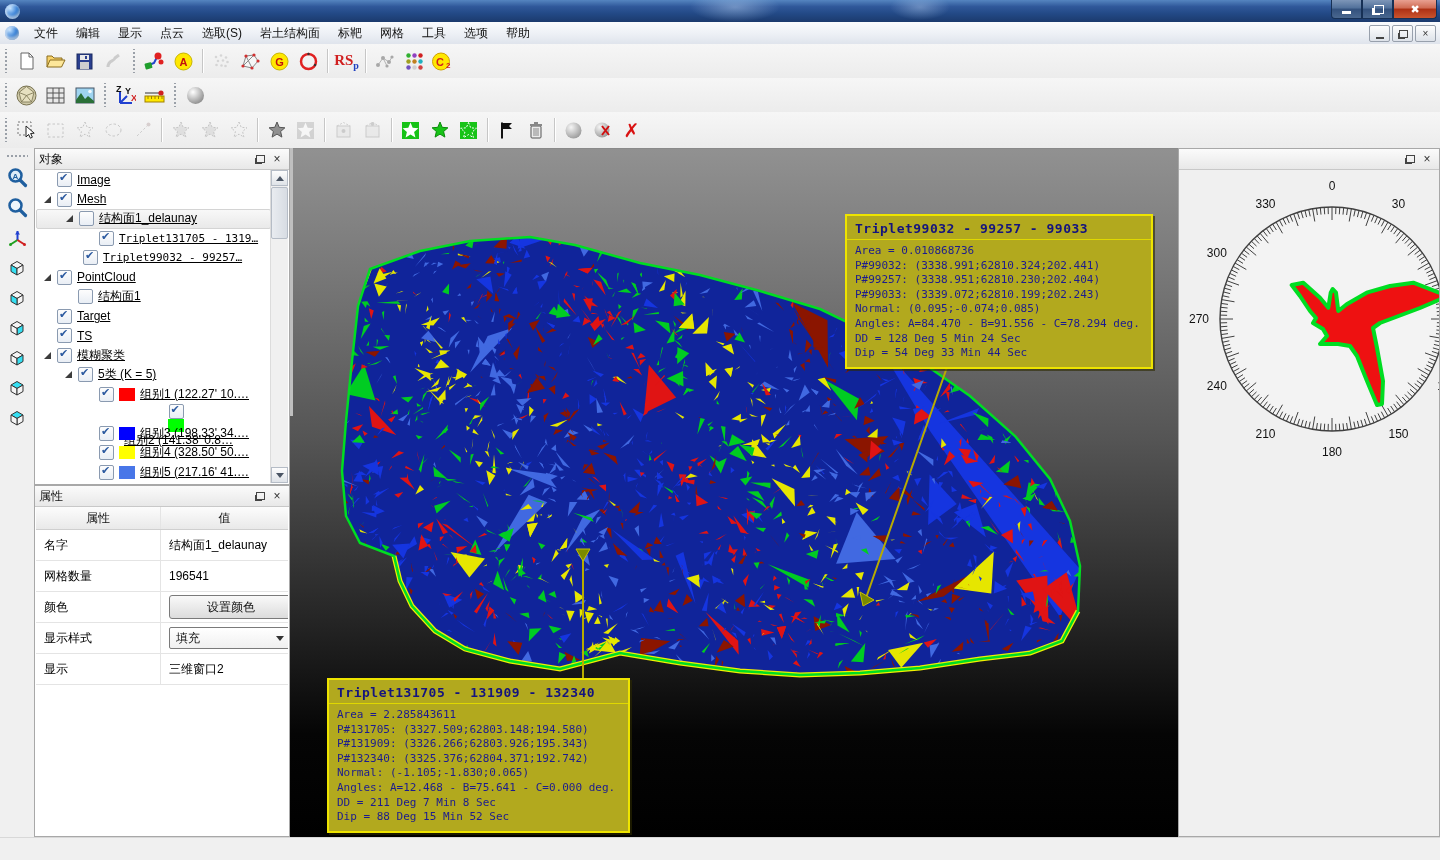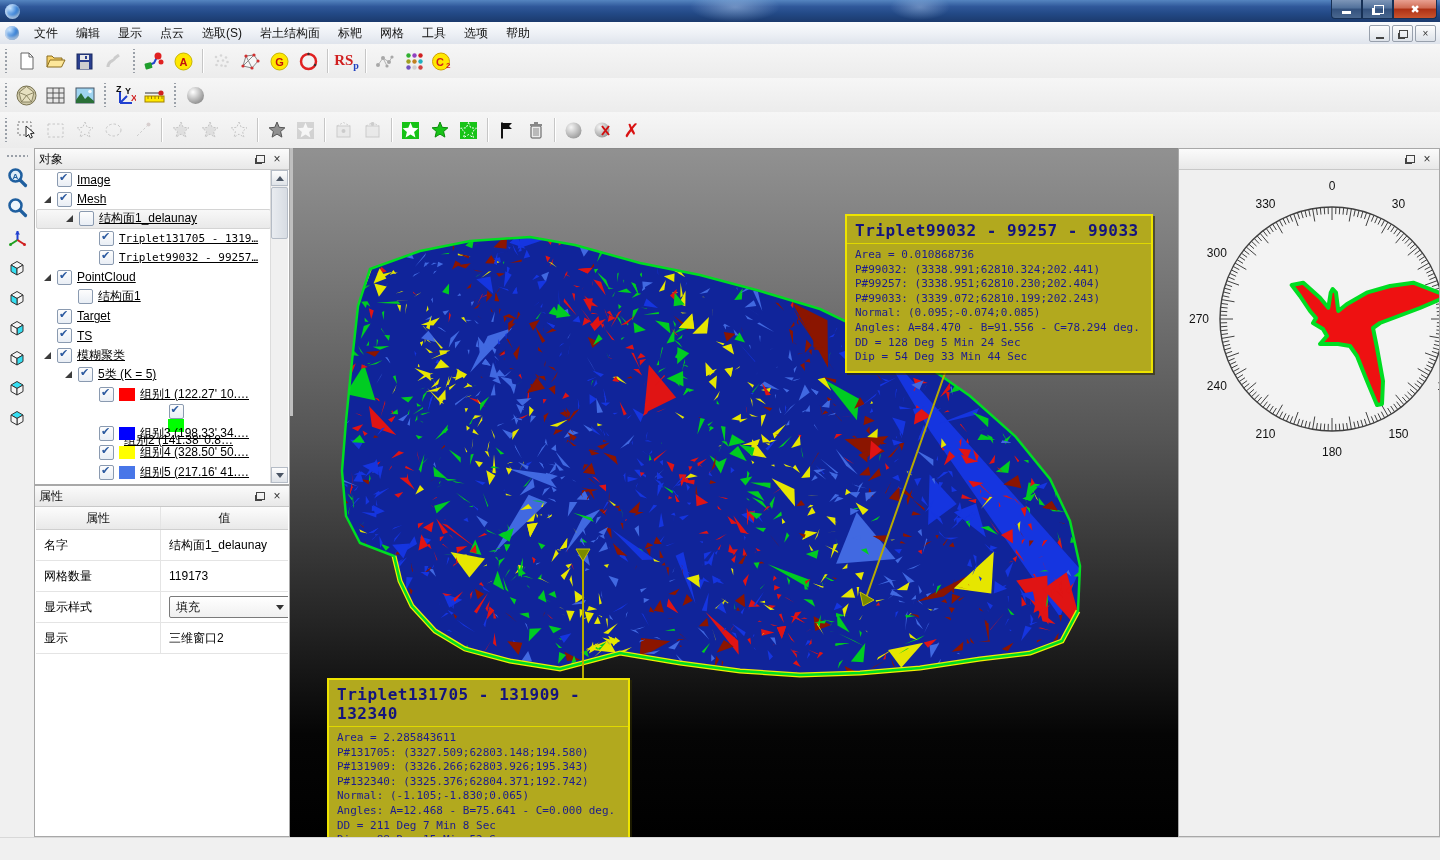--- a/index.html
+++ b/index.html
@@ -109,21 +109,21 @@
   .pdrop .dtri{margin-left:auto;width:0;height:0;border-left:4px solid transparent;border-right:4px solid transparent;
     border-top:5px solid #333;}
   
   #viewport{position:absolute;left:290px;top:0;width:888px;height:689px;overflow:hidden;
     border-top:1px solid #8a8a8a;box-sizing:border-box;
     background:linear-gradient(180deg,#919191 0%,#787878 18%,#555 42%,#262626 68%,#050505 85%,#000 100%);}
   #splitter{position:absolute;left:290px;top:0;width:3px;height:268px;background:#bfbfbf;}
   #mesh-svg{position:absolute;left:0;top:0;}
   .tip{position:absolute;background:#b2a91e;border:2px solid #eee400;box-shadow:2px 2px 0 rgba(45,42,0,.6);
     color:#1c1c8e;font-family:"DejaVu Sans Mono","Liberation Mono",monospace;box-sizing:border-box;}
-  .tip-title{font-size:16px;font-weight:bold;letter-spacing:.5px;padding:5px 8px 3px;color:#14147e;
+  .tip-title{font-size:13px;font-weight:bold;letter-spacing:.5px;padding:5px 8px 3px;color:#14147e;
     border-bottom:1px solid #e0d800;}
   .tip-body{font-size:11px;line-height:14.6px;padding:4px 8px 6px;white-space:pre-line;}
   
   #rose-svg{position:absolute;left:0;top:20px;}
   
   #statusbar{position:absolute;left:0;top:837px;width:1440px;height:23px;background:#f0f0f0;
     border-top:1px solid #d8d8d8;}
 </style>
 </head>
 <body>
@@ -683,21 +683,21 @@
           <div class="tree-row sel" style="padding-left: 29px;">
             <span class="expander"></span>
             <span class="cb"></span>
             <span class="tree-label">结构面1_delaunay</span>
           </div>
           <div class="tree-row" style="padding-left: 50px;">
             <span class="exp-spacer"></span>
             <span class="cb on"></span>
             <span class="tree-label mono">Triplet131705 - 1319…</span>
           </div>
-          <div class="tree-row" style="padding-left: 50px; align-items: center;">
+          <div class="tree-row" style="padding-left: 34px; align-items: center;">
             <span class="exp-spacer"></span>
             <span class="cb on"></span>
             <span class="tree-label mono">Triplet99032 - 99257…</span>
           </div>
           <div class="tree-row" style="padding-left: 8px;">
             <span class="expander"></span>
             <span class="cb on"></span>
             <span class="tree-label">PointCloud</span>
           </div>
           <div class="tree-row" style="padding-left: 29px;">
@@ -781,21 +781,27 @@
           <div class="pcell k">属性</div>
           <div class="pcell v">值</div>
         </div>
         <div id="props-rows">
             <div class="prow">
               <div class="pcell k">名字</div>
               <div class="pcell v">结构面1_delaunay</div>
             </div>
             <div class="prow">
               <div class="pcell k">网格数量</div>
-              <div class="pcell v">119173</div>
+              <div class="pcell v">196541</div>
+            </div>
+            <div class="prow">
+              <div class="pcell k">颜色</div>
+              <div class="pcell v">
+                <span class="pbutton">设置颜色</span>
+              </div>
             </div>
             <div class="prow">
               <div class="pcell k">显示样式</div>
               <div class="pcell v">
                 <span class="pdrop">填充<span class="dtri"></span></span>
               </div>
             </div>
             <div class="prow">
               <div class="pcell k">显示</div>
               <div class="pcell v">三维窗口2</div>

